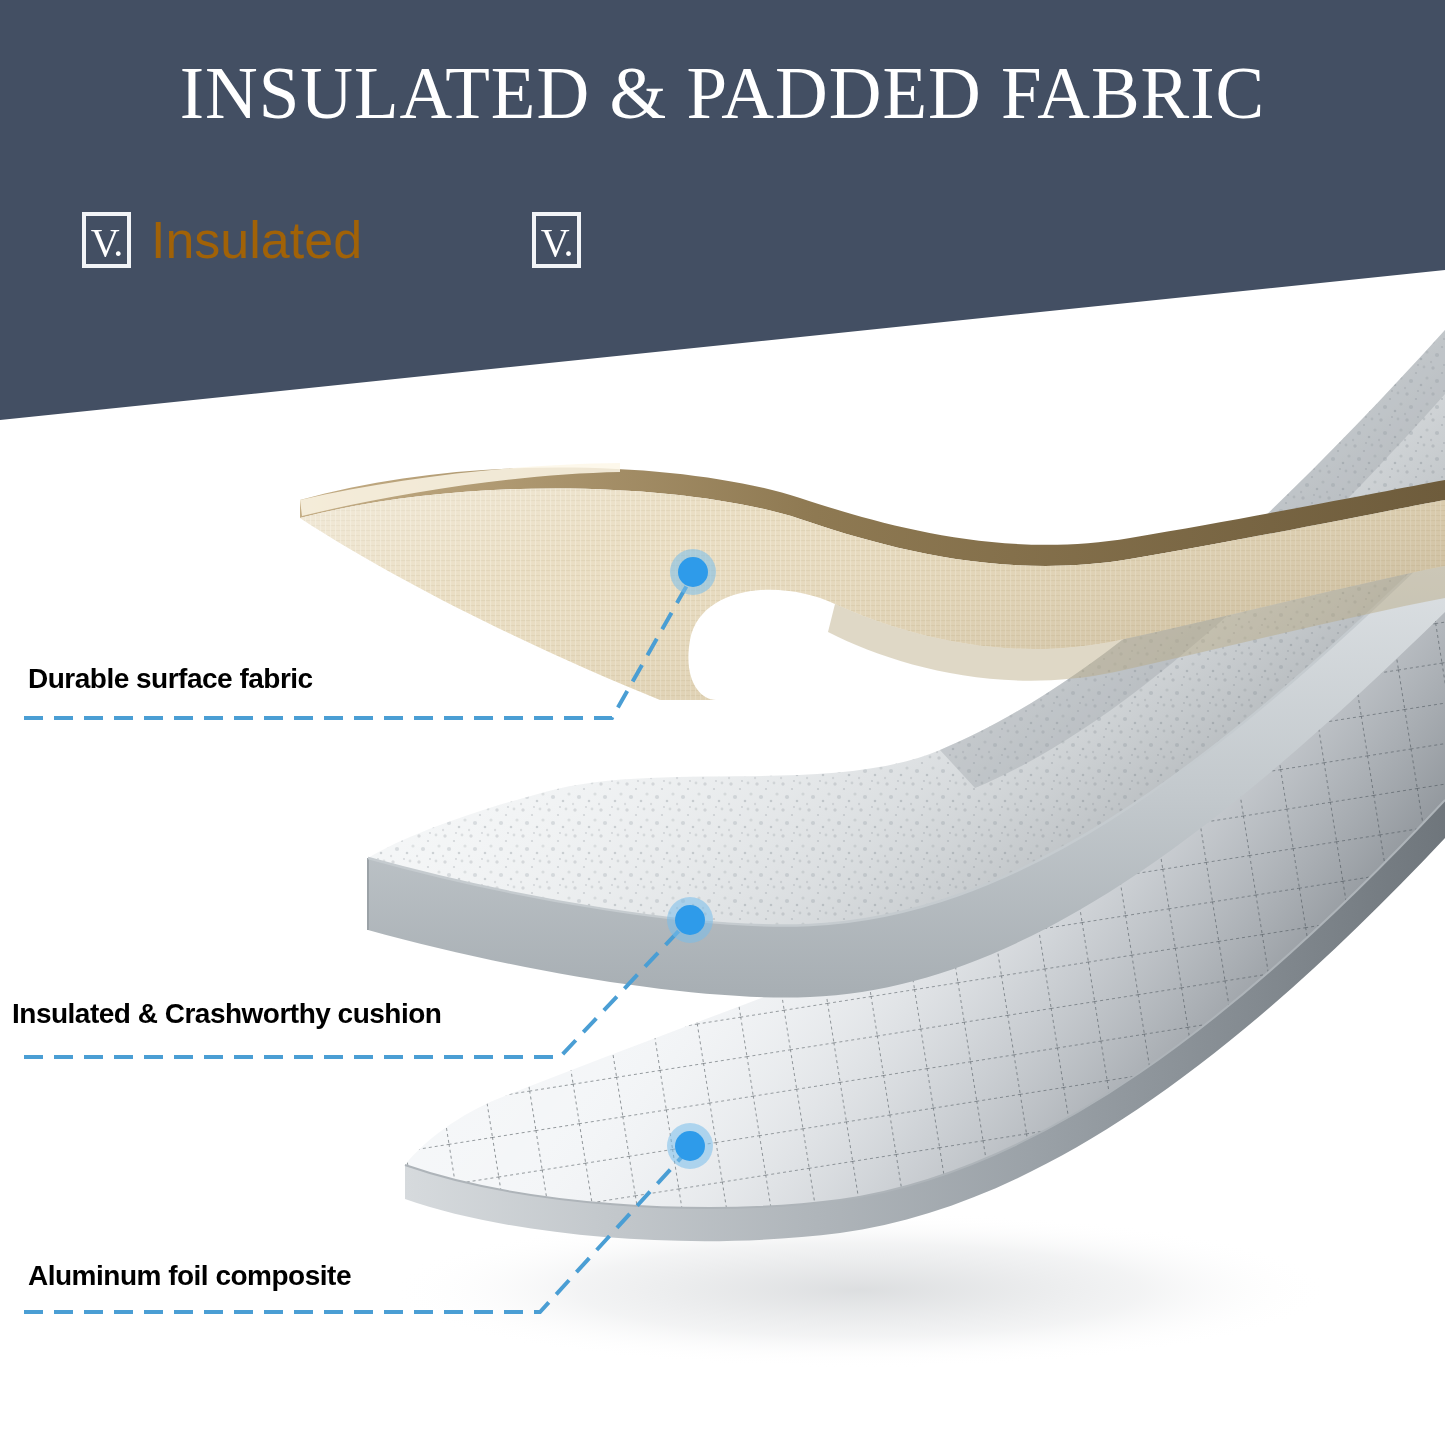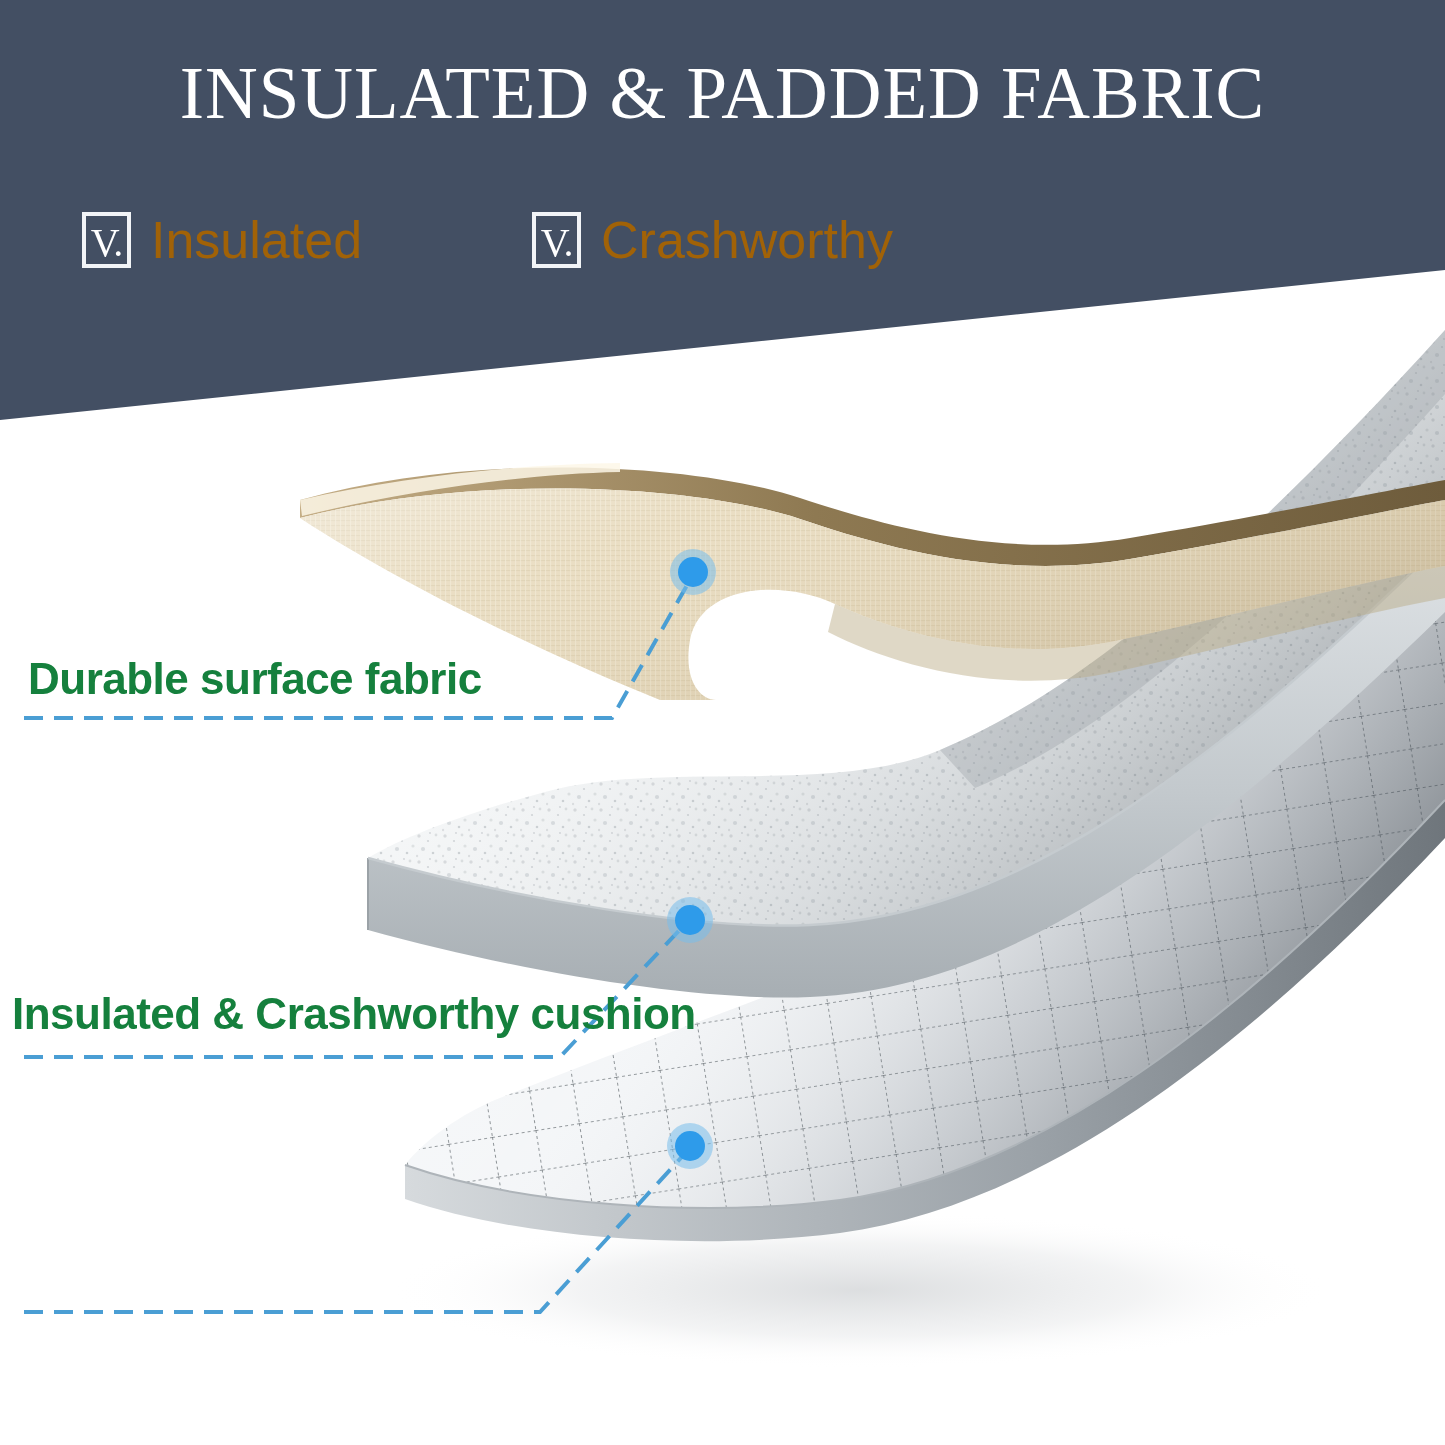--- a/index.html
+++ b/index.html
@@ -84,23 +84,23 @@
   }
 
   
   .annotation {
     position: absolute;
     z-index: 30;
   }
   .annotation .anno-text {
     font-family: "Liberation Sans", sans-serif;
     font-weight: bold;
-    font-size: 44px;
+    font-size: 28px;
     line-height: 48px;
-    color: #15803d;
+    color: #000000;
     white-space: nowrap;
     letter-spacing: -0.5px;
   }
   .leader {
     position: absolute;
     z-index: 29;
     overflow: visible;
   }
 
   
@@ -286,38 +286,40 @@
     <div class="feature-item">
       <span class="checkbox-icon">
         <span class="glyph">V.</span>
       </span>
       <span class="feature-label">Insulated</span>
     </div>
     <div class="feature-item second">
       <span class="checkbox-icon">
         <span class="glyph">V.</span>
       </span>
-      <span class="feature-label">Crashworthy</span>
     </div>
   </div>
 
   <div class="annotation" style="left:28px; top:655px;">
     <div class="anno-text">Durable surface fabric</div>
   </div>
   <svg class="leader" style="left:0px; top:560px; width:740px; height:170px;" viewBox="0 0 740 170">
     <polyline points="24,158 612,158 690,20" fill="none" stroke="#4a9ed4" stroke-width="4" stroke-dasharray="19 11" stroke-linecap="butt"></polyline>
   </svg>
 
   <div class="annotation" style="left:12px; top:990px;">
     <div class="anno-text">Insulated &amp; Crashworthy cushion</div>
   </div>
   <svg class="leader" style="left:0px; top:905px; width:740px; height:170px;" viewBox="0 0 740 170">
     <polyline points="24,152 560,152 688,16" fill="none" stroke="#4a9ed4" stroke-width="4" stroke-dasharray="19 11" stroke-linecap="butt"></polyline>
   </svg>
 
+  <div class="annotation" style="left:28px; top:1252px;">
+    <div class="anno-text">Aluminum foil composite</div>
+  </div>
   <svg class="leader" style="left:0px; top:1130px; width:740px; height:220px;" viewBox="0 0 740 220">
     <polyline points="24,182 540,182 690,18" fill="none" stroke="#4a9ed4" stroke-width="4" stroke-dasharray="19 11" stroke-linecap="butt"></polyline>
   </svg>
 
   <div class="dot" style="left:693px; top:572px;"></div>
   <div class="dot" style="left:690px; top:920px;"></div>
   <div class="dot" style="left:690px; top:1146px;"></div>
 
 </div>
 

